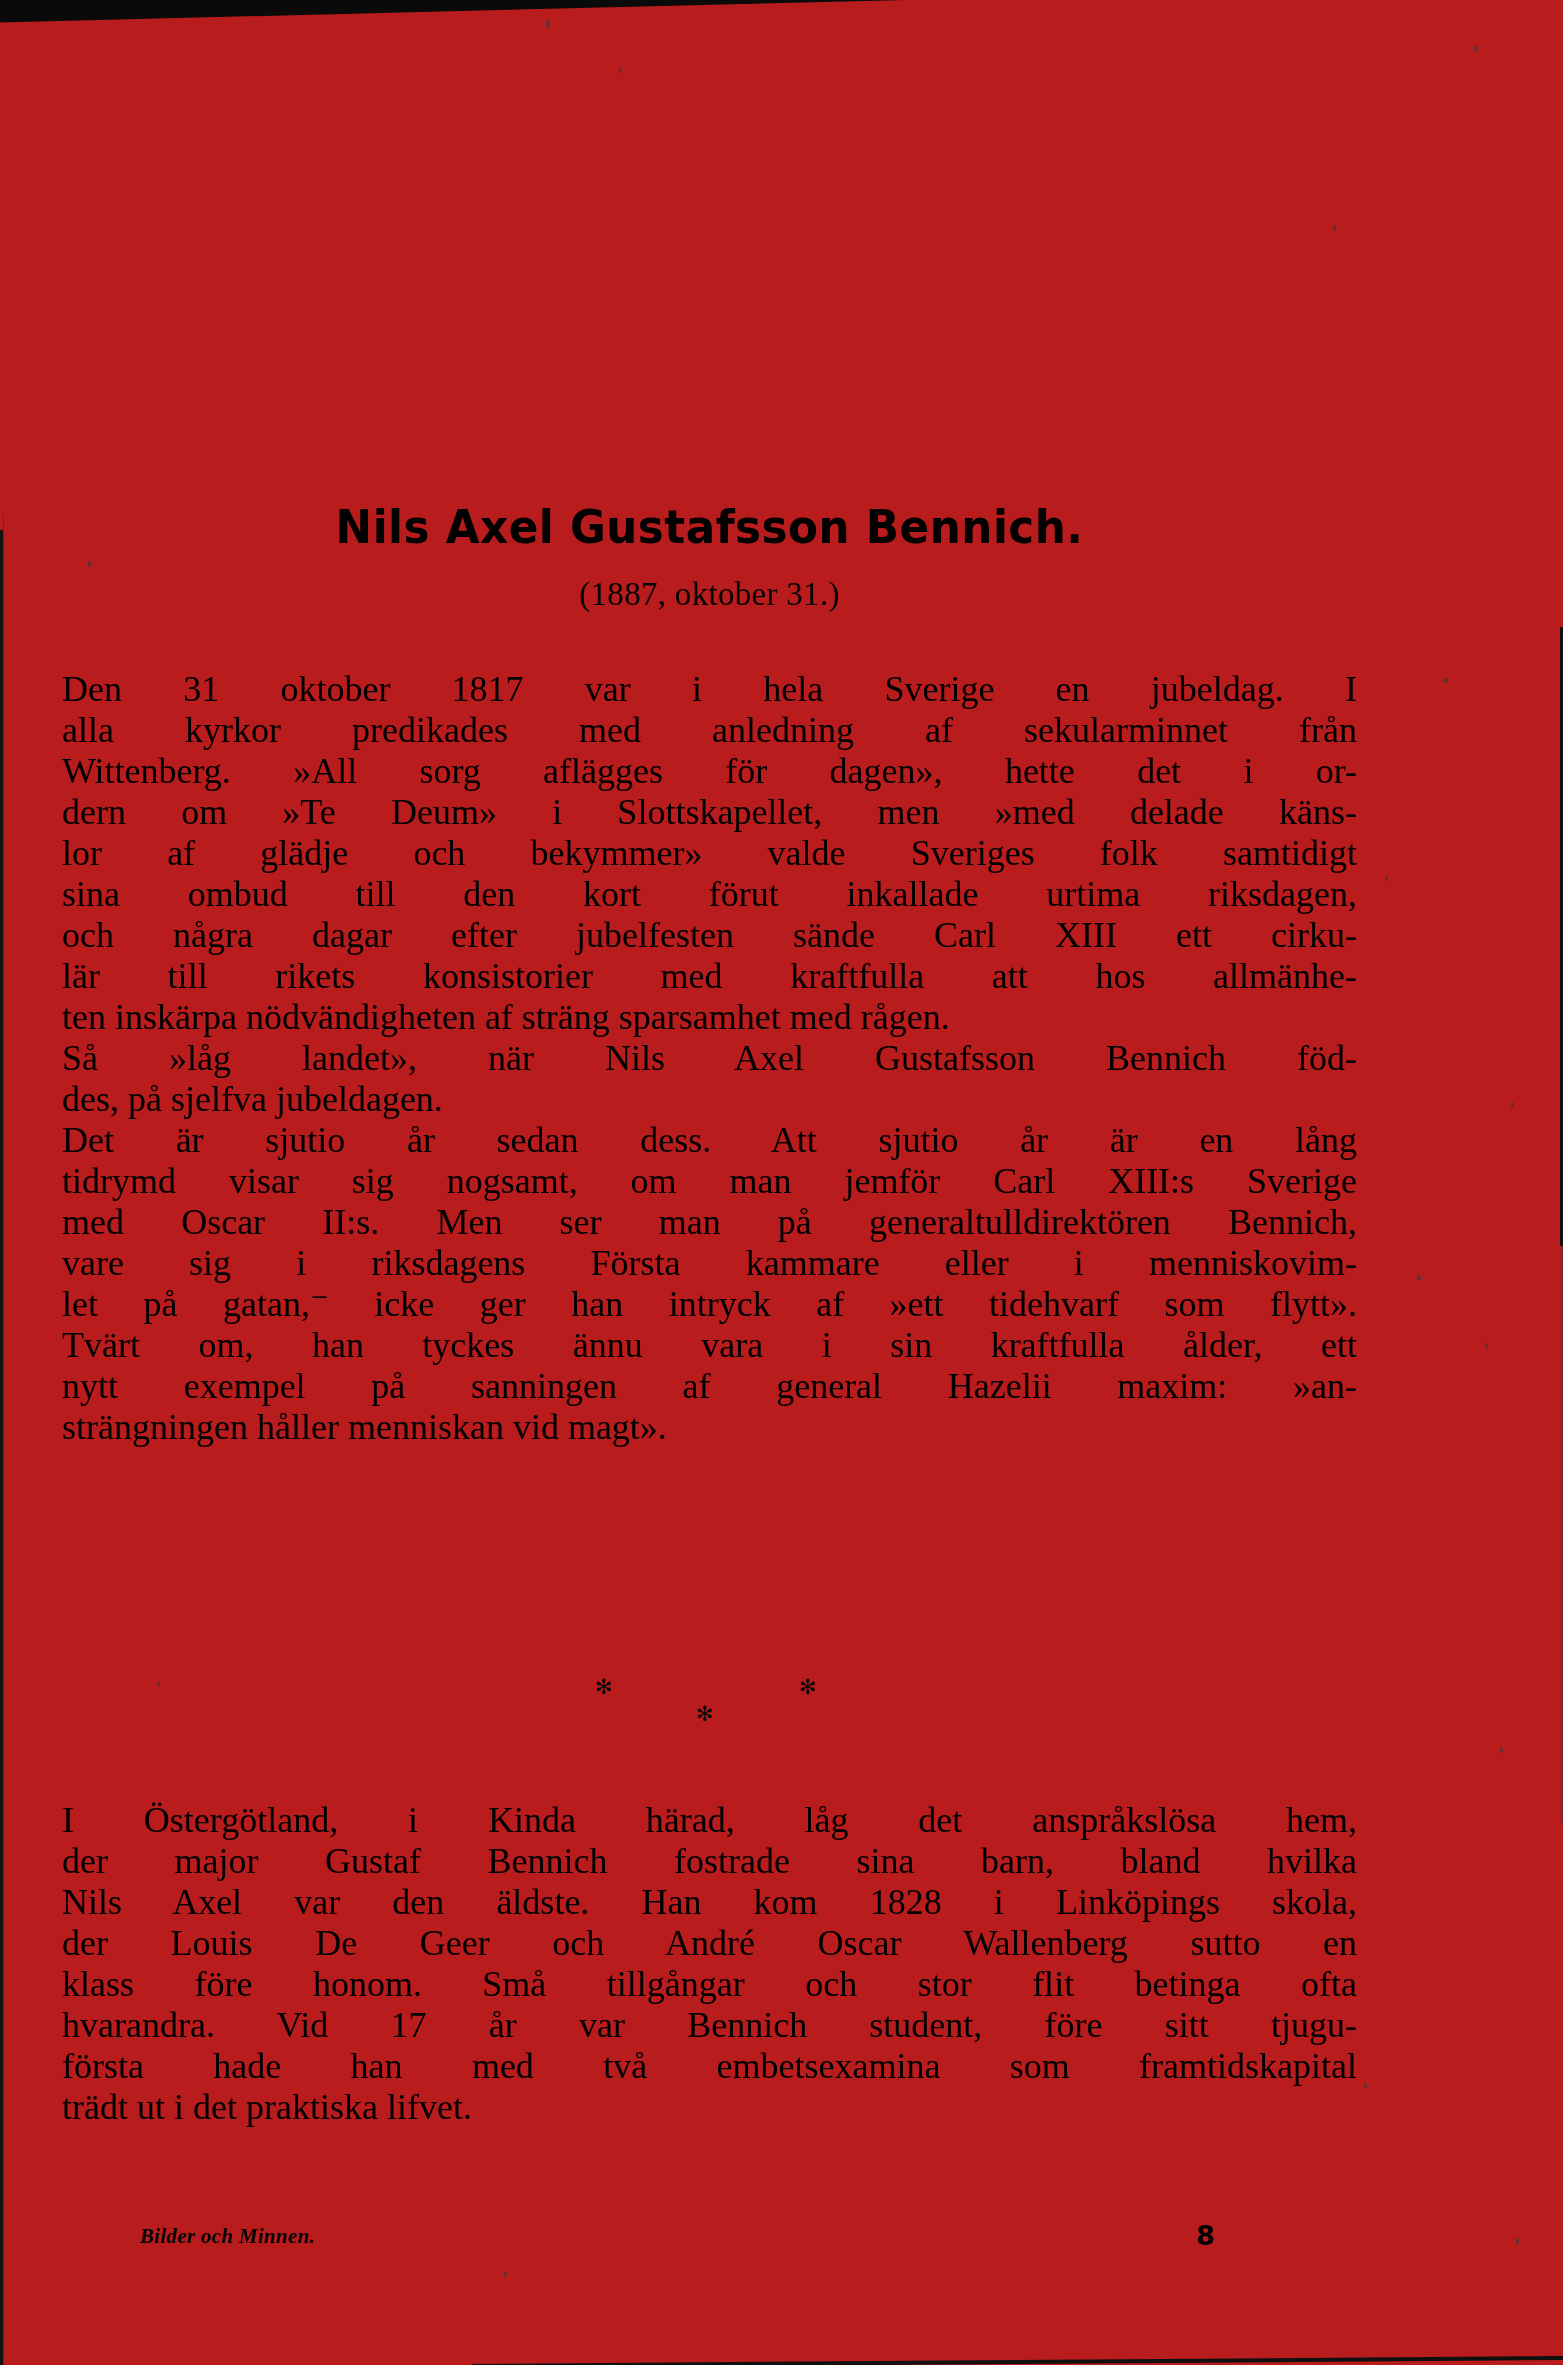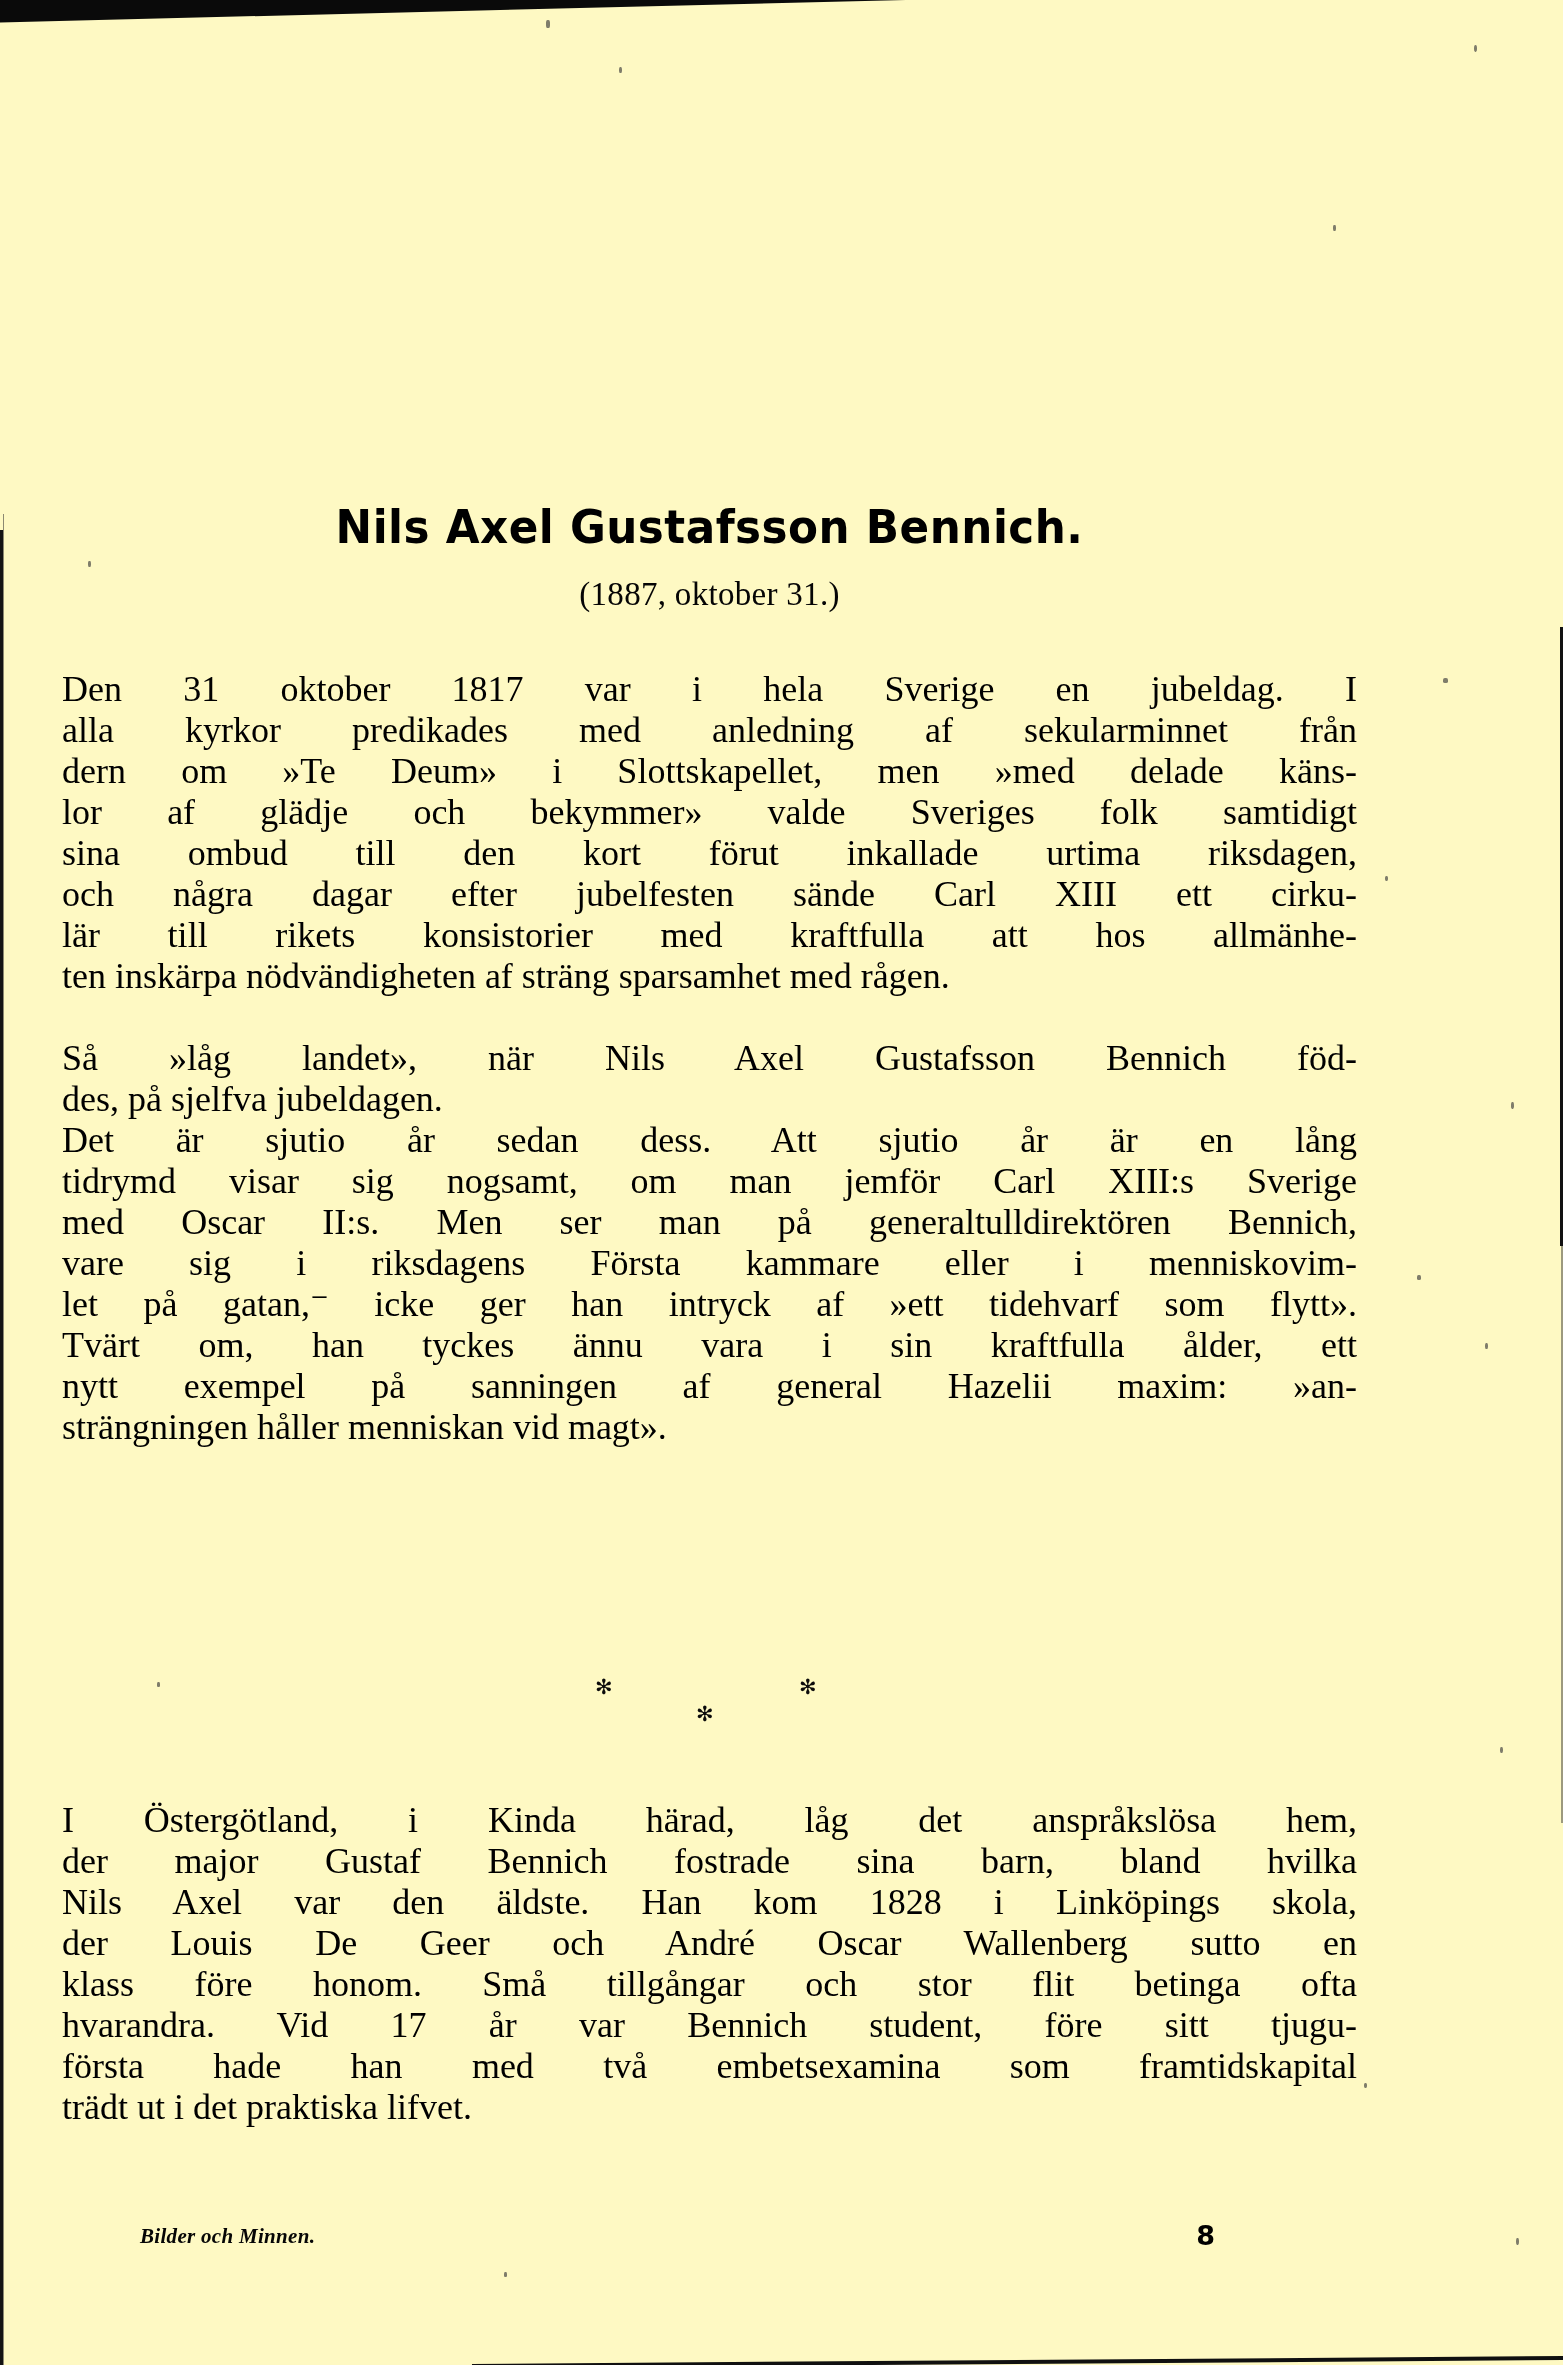--- a/index.html
+++ b/index.html
@@ -9,21 +9,21 @@
   }
   body {
     font-family: "Liberation Serif", "DejaVu Serif", serif;
   }
 
   
   #page {
     position: relative;
     width: 1564px;
     height: 2366px;
-    background: #fef9c3;
+    background: #b91c1c;
     overflow: hidden;
   }
 
   
   .scan-edge-top {
     position: absolute;
     top: -33px;
     left: -63px;
     width: 1731px;
     height: 57px;
@@ -219,20 +219,21 @@
   <div class="speck" style="left:1516px;top:2238px;width:2.6px;height:7.3px;"></div>
 
   <div id="content">
 
     <h1 class="doc-title">Nils Axel Gustafsson Bennich.</h1>
     <div class="doc-subtitle">(1887, oktober 31.)</div>
 
     <div class="para" style="top:669px;">
       <div class="ln"><span class="indent"></span><span>Den  31  oktober  1817  var  i hela  Sverige en  jubeldag.  I</span></div>
       <div class="ln">alla  kyrkor  predikades  med  anledning  af  sekularminnet  från</div>
+      <div class="ln">Wittenberg.   »All   sorg   aflägges   för   dagen»,  hette  det  i or-</div>
       <div class="ln">dern  om  »Te Deum»  i Slottskapellet,  men  »med delade käns-</div>
       <div class="ln">lor  af  glädje  och  bekymmer»  valde Sveriges folk  samtidigt</div>
       <div class="ln">sina  ombud  till  den  kort  förut  inkallade  urtima  riksdagen,</div>
       <div class="ln">och  några  dagar  efter  jubelfesten  sände  Carl  XIII  ett  cirku-</div>
       <div class="ln">lär  till  rikets  konsistorier  med  kraftfulla  att  hos  allmänhe-</div>
       <div class="ln last">ten  inskärpa  nödvändigheten  af  sträng sparsamhet med rågen.</div>
     </div>
 
     <div class="para" style="top:1038px;">
       <div class="ln"><span class="indent"></span><span>Så  »låg  landet»,  när  Nils  Axel  Gustafsson  Bennich  föd-</span></div>

